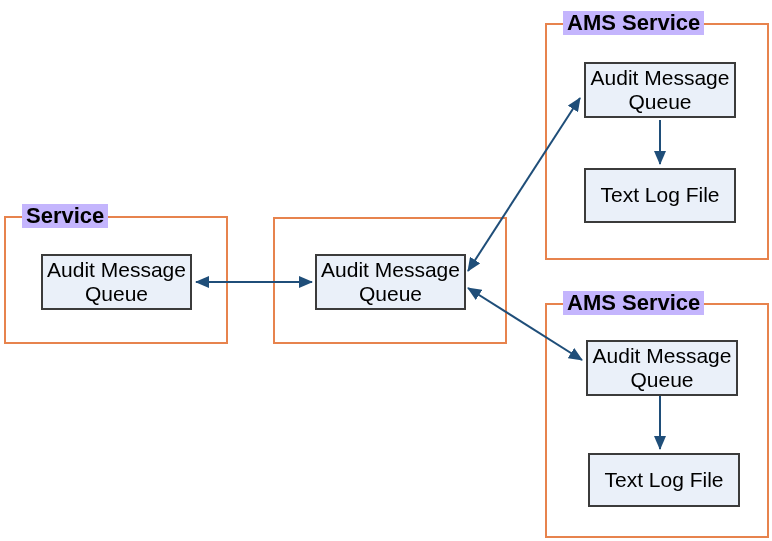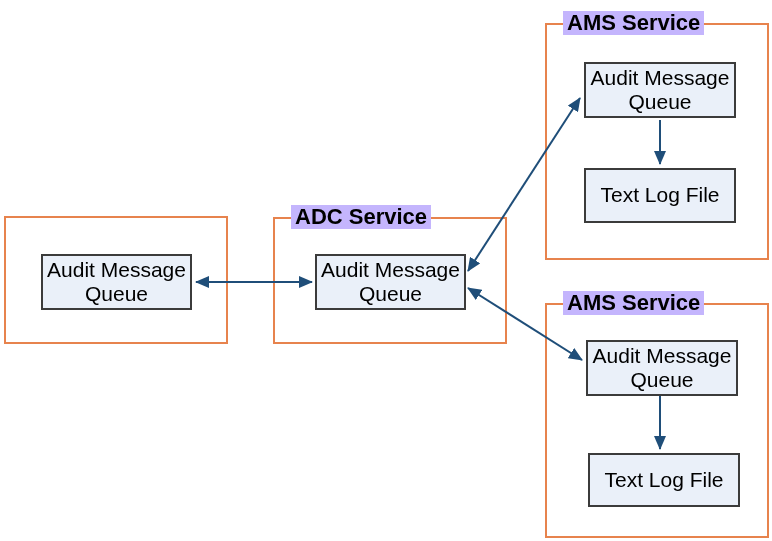--- a/index.html
+++ b/index.html
@@ -60,25 +60,25 @@
   .edges marker path {
     fill: var(--arrow, #1F4E79);
   }
 </style>
 </head>
 <body>
 
 <div class="stage">
 
   <div class="container" style="left:4px; top:216px; width:224px; height:128px;">
+    <span class="container-title">Service</span>
     <div class="node" style="left:35px; top:36px; width:151px; height:56px;">Audit Message Queue</div>
   </div>
 
   <div class="container" style="left:273px; top:217px; width:234px; height:127px;">
-    <span class="container-title">ADC Service</span>
     <div class="node" style="left:40px; top:35px; width:151px; height:56px;">Audit Message Queue</div>
   </div>
 
   <div class="container" style="left:545px; top:23px; width:224px; height:237px;">
     <span class="container-title">AMS Service</span>
     <div class="node" style="left:37px; top:37px; width:152px; height:56px;">Audit Message Queue</div>
     <div class="node" style="left:37px; top:143px; width:152px; height:55px;">Text Log File</div>
   </div>
 
   <div class="container" style="left:545px; top:303px; width:224px; height:235px;">

